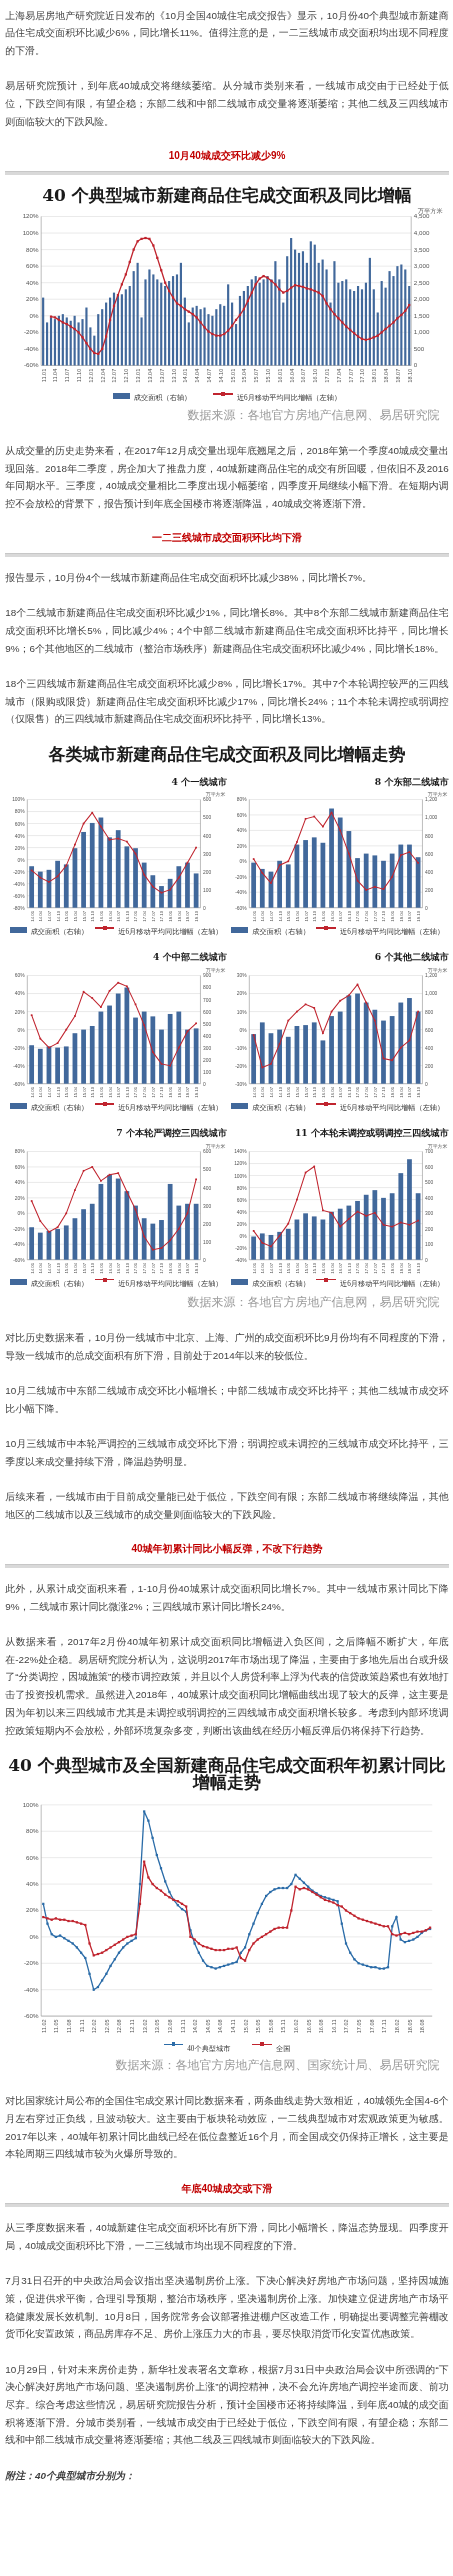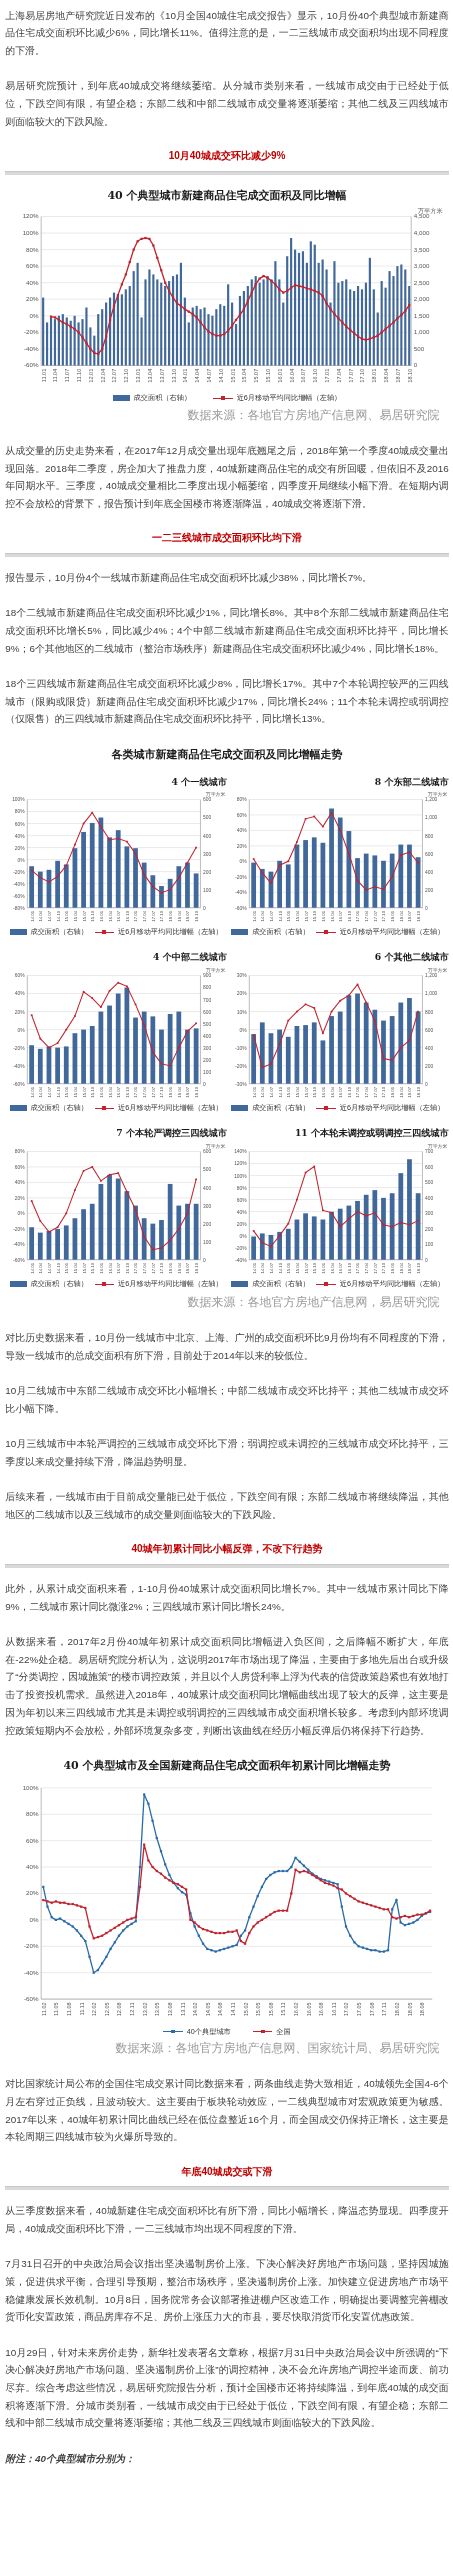--- a/index.html
+++ b/index.html
@@ -1,27 +1,27 @@
 <!DOCTYPE html>
 <html style="font-size:10.5px"><head>
 <meta charset="utf-8">
 <style>
   html,body{margin:0;padding:0;background:#ffffff;}
   body{width:454px;font-family:"Liberation Sans","DejaVu Sans",sans-serif;color:#3f3f3f;}
   .wrap{padding:6.6px 5.3px 19.7px 5.3px;}
   .para{font-size:9.9px;line-height:17.7px;margin:0 0 17.7px 0;text-align:justify;}
   .sec-heading{color:#c00000;font-weight:bold;font-size:10px;text-align:center;margin:3.9px 0 6.6px 0;line-height:15.8px;}
   .divider{height:3.3px;background:#d9d9d9;border-top:0.7px solid #c7c7c7;margin:0 0 11.8px 0;}
-  .chart-title{font-family:"DejaVu Serif","Liberation Serif",serif;font-weight:bold;font-size:11px;color:#1a1a1a;text-align:center;margin:6.6px 0 2.6px 0;line-height:17px;}
+  .chart-title{font-family:"DejaVu Serif","Liberation Serif",serif;font-weight:bold;font-size:17px;color:#1a1a1a;text-align:center;margin:6.6px 0 2.6px 0;line-height:17px;}
   .small-chart-title{font-family:"DejaVu Serif","Liberation Serif",serif;font-weight:bold;font-size:9.2px;color:#1a1a1a;text-align:right;margin:9.2px 0 0 0;line-height:14.4px;}
   .source-note{font-family:"DejaVu Serif","Liberation Serif",serif;font-size:12px;color:#9a9a9a;text-align:right;margin:1.3px 9.2px 17.7px 0;}
   .chart-block{margin:0 0 2.6px 0;}
   .chart-canvas{display:flex;justify-content:center;}
   .legend-row{display:flex;justify-content:center;gap:22px;margin:0 0 3.9px 0;}
-  .legend-item{display:flex;align-items:center;gap:3.9px;font-size:7.2px;color:#333;}
+  .legend-item{display:flex;align-items:flex-start;gap:3.9px;font-size:7.2px;color:#333;font-family:Liberation Serif, serif;}
   .grid{display:flex;flex-wrap:wrap;}
   .grid-cell{width:50%;box-sizing:border-box;}
   .note{font-size:9.9px;line-height:17.7px;margin:0 0 17.7px 0;font-style:italic;text-align:justify;}
   .note b{font-weight:bold;}
 </style>
 </head>
 <body>
 
 <div class="wrap">
 

